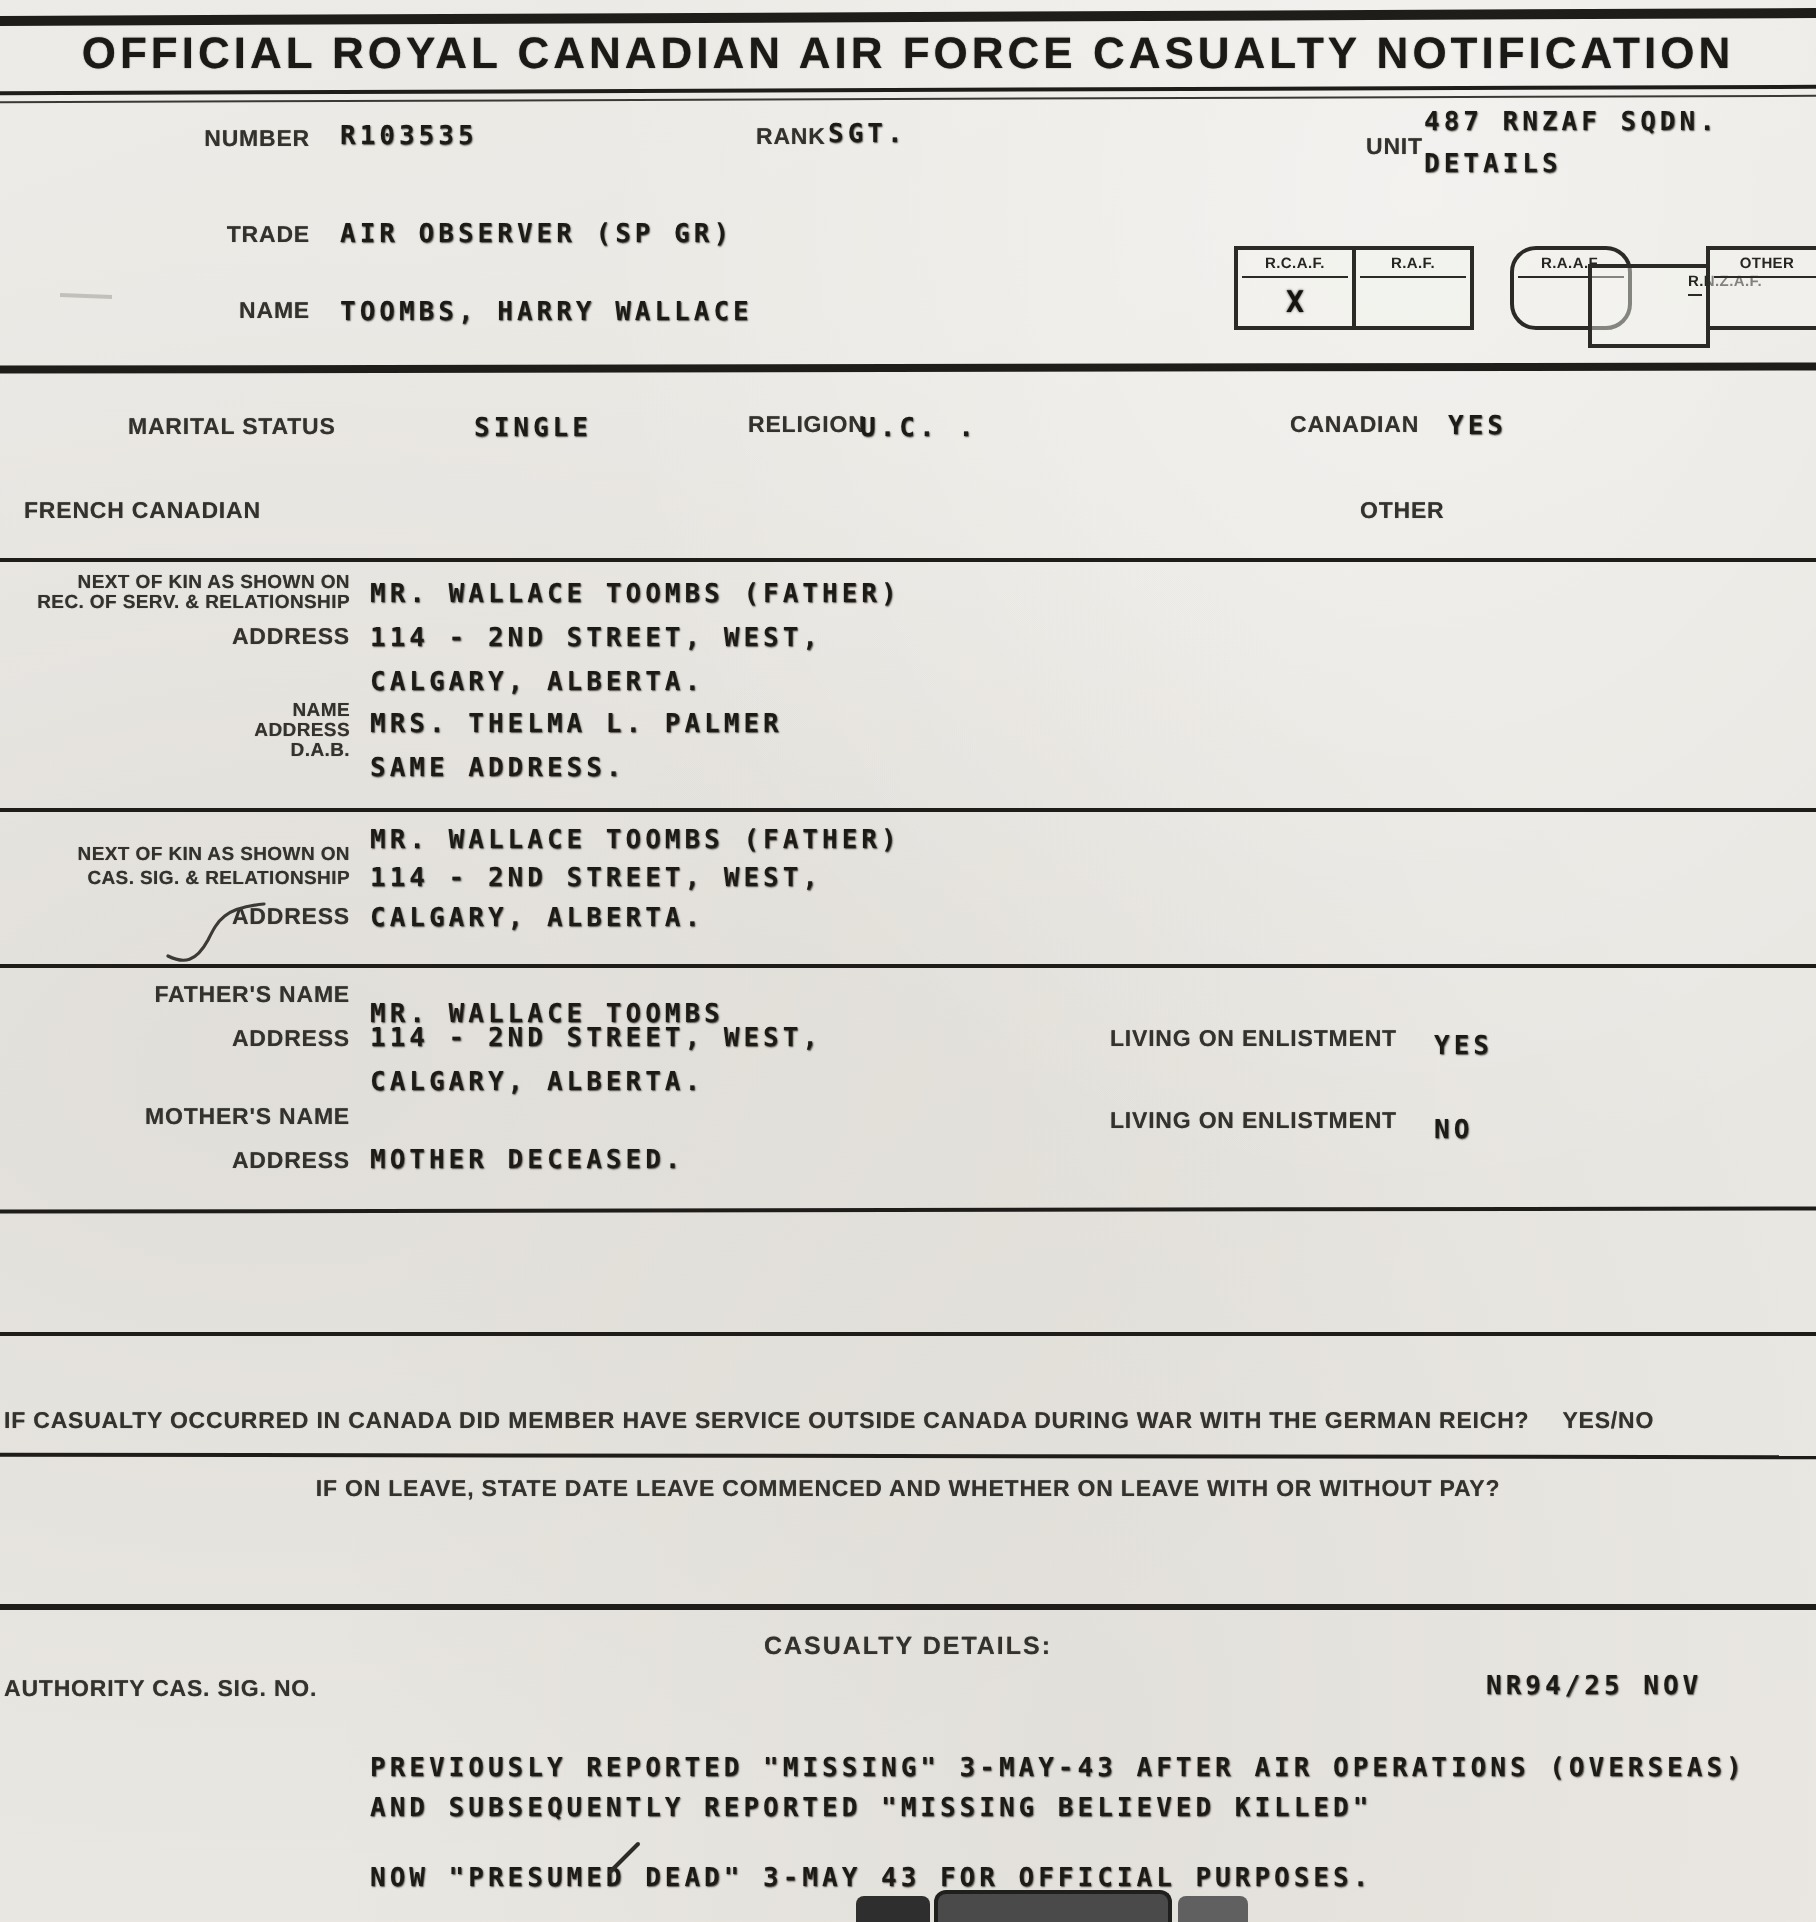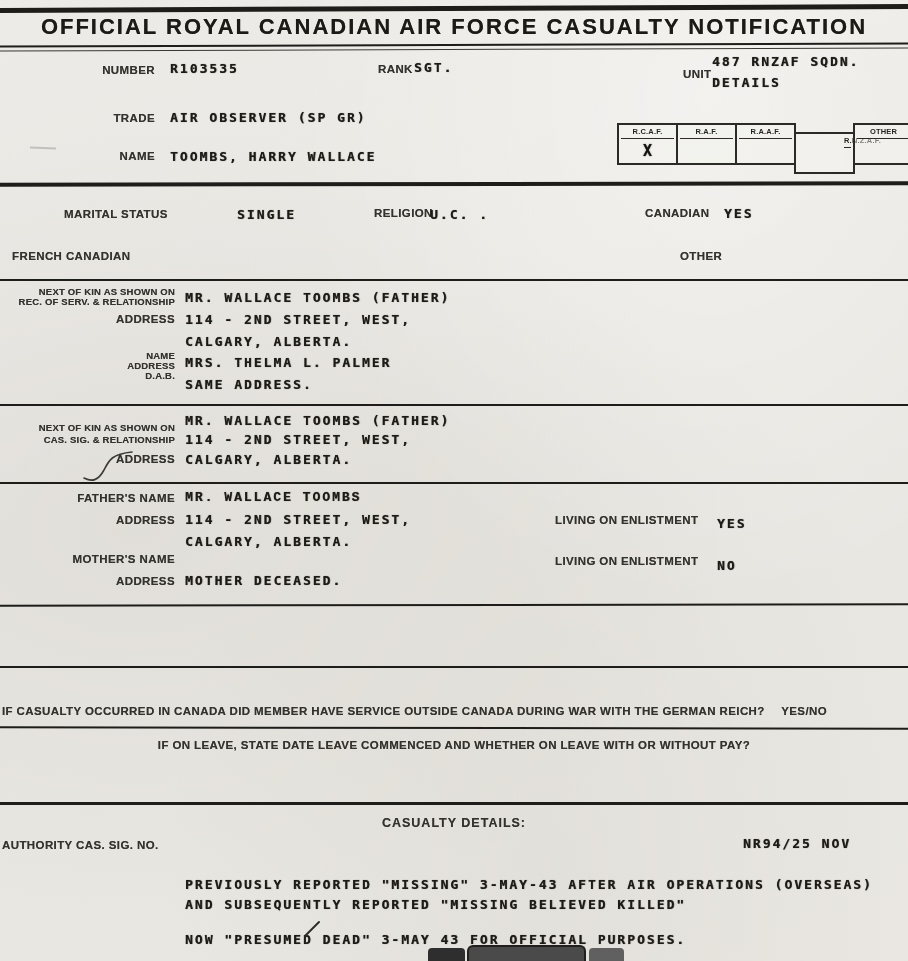--- a/index.html
+++ b/index.html
@@ -91,21 +91,21 @@
   <div class="typ" style="left:170px;top:149px;">TOOMBS, HARRY WALLACE</div>
 
   <div class="svcbox" style="left:617px;top:123px;">
     <span class="svclabel">R.C.A.F.</span>
     <span class="svcmark">X</span>
   </div>
   <div class="svcbox" style="left:676px;top:123px;">
     <span class="svclabel">R.A.F.</span>
     <span class="svcmark"></span>
   </div>
-  <div class="svcbox" style="left:735px;top:123px;">
+  <div class="svcbox" style="left:755px;top:123px;border-radius:13px;">
     <span class="svclabel">R.A.A.F.</span>
     <span class="svcmark"></span>
   </div>
   <div class="svcbox" style="left:794px;top:132px;padding-left:46px;">
     <span class="svclabel">R.N.Z.A.F.</span>
     <span class="svcmark"></span>
   </div>
   <div class="svcbox" style="left:853px;top:123px;">
     <span class="svclabel">OTHER</span>
     <span class="svcmark"></span>
@@ -144,21 +144,21 @@
   <div class="typ" style="left:185px;top:432px;">114 - 2ND STREET, WEST,</div>
   <div class="lbl ra2" style="top:453px;">ADDRESS</div>
   <div class="typ" style="left:185px;top:452px;">CALGARY, ALBERTA.</div>
   <svg class="abs" style="left:82px;top:448px;" width="52" height="34" viewBox="0 0 52 34">
     <path d="M2,30 C10,34 16,33 22,22 C27,12 30,6 50,4" fill="none" stroke="#3c3a34" stroke-width="1.6" stroke-linecap="round"></path>
   </svg>
 
   <div class="hr" style="top:482px;height:2px;"></div>
 
   <div class="lbl ra2" style="top:492px;">FATHER'S NAME</div>
-  <div class="typ" style="left:185px;top:490px;font-family:Liberation Mono, monospace;">MR. WALLACE TOOMBS</div>
+  <div class="typ" style="left:185px;top:500px;">MR. WALLACE TOOMBS</div>
   <div class="lbl ra2" style="top:514px;">ADDRESS</div>
   <div class="typ" style="left:185px;top:512px;">114 - 2ND STREET, WEST,</div>
   <div class="typ" style="left:185px;top:534px;">CALGARY, ALBERTA.</div>
   <div class="lbl" style="left:555px;top:514px;">LIVING ON ENLISTMENT</div>
   <div class="typ" style="left:717px;top:516px;">YES</div>
   <div class="lbl ra2" style="top:553px;">MOTHER'S NAME</div>
   <div class="lbl" style="left:555px;top:555px;">LIVING ON ENLISTMENT</div>
   <div class="typ" style="left:717px;top:558px;">NO</div>
   <div class="lbl ra2" style="top:575px;">ADDRESS</div>
   <div class="typ" style="left:185px;top:573px;">MOTHER DECEASED.</div>

